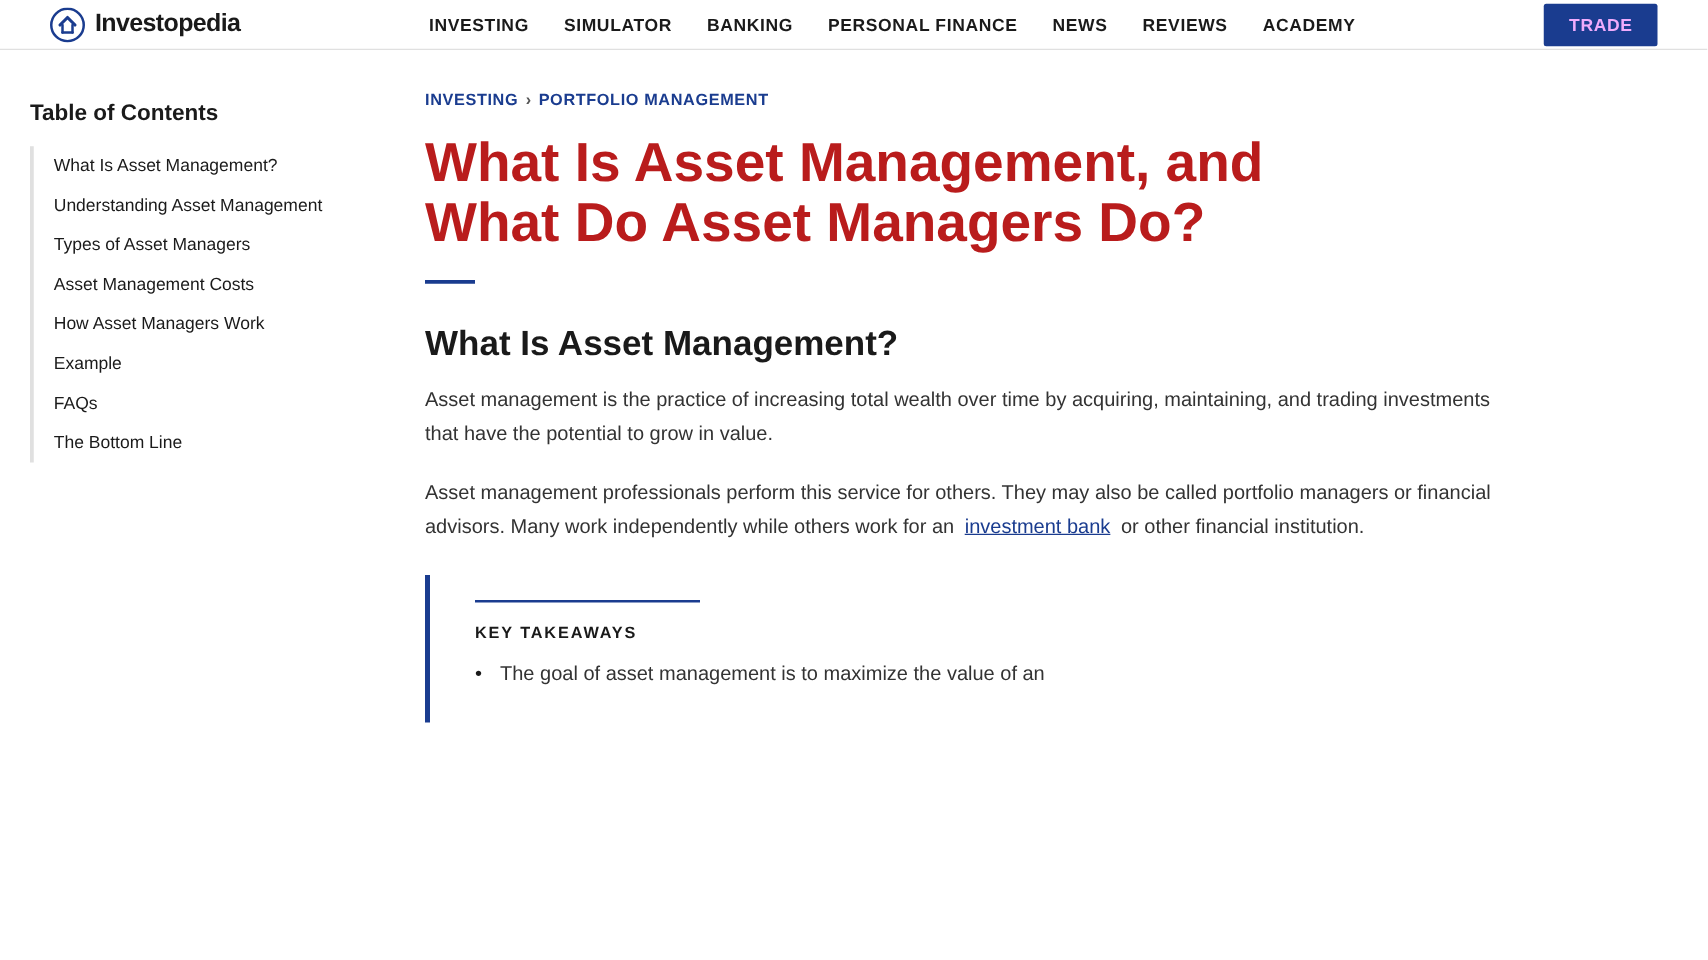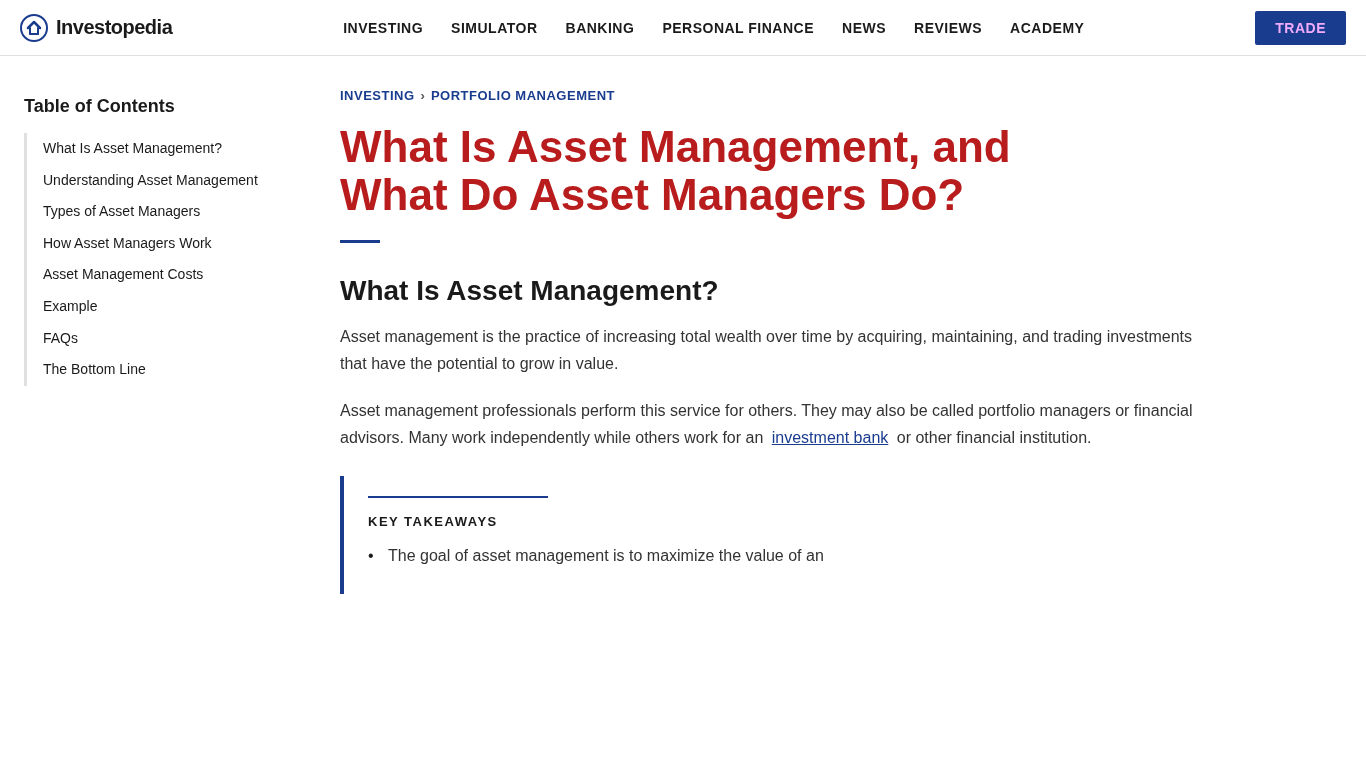--- a/index.html
+++ b/index.html
@@ -3,22 +3,22 @@
   <meta charset="utf-8">
   <style>
     * { margin: 0; padding: 0; box-sizing: border-box; }
     body { font-family: -apple-system, BlinkMacSystemFont, 'Segoe UI', Arial, sans-serif; font-size: 16px; color: #333; background: #fff; }
 
     
     .header {
       display: flex;
       align-items: center;
       justify-content: space-between;
-      padding: 0 20px;
-      height: 56px;
+      padding: 0 40px;
+      height: 40px;
       border-bottom: 1px solid #e0e0e0;
       background: #fff;
       position: sticky;
       top: 0;
       z-index: 100;
     }
     .logo {
       display: flex;
       align-items: center;
       gap: 8px;
@@ -182,21 +182,21 @@
     }
     .article-p a {
       color: #1a3c8f;
       text-decoration: underline;
     }
 
     
     .key-takeaways {
       border-left: 4px solid #1a3c8f;
       background: #fff;
-      padding: 20px 24px;
+      padding: 20px 36px;
       margin-top: 24px;
     }
     .key-takeaways-title {
       font-size: 13px;
       font-weight: 700;
       letter-spacing: 1.5px;
       text-transform: uppercase;
       color: #1a1a1a;
       margin-bottom: 14px;
     }
@@ -261,24 +261,24 @@
       <li>
         <a href="#what-is">What Is Asset Management?</a>
       </li>
       <li>
         <a href="#understanding">Understanding Asset Management</a>
       </li>
       <li>
         <a href="#types">Types of Asset Managers</a>
       </li>
       <li>
+        <a href="#costs">Asset Management Costs</a>
+      </li>
+      <li>
         <a href="#how">How Asset Managers Work</a>
-      </li>
-      <li>
-        <a href="#costs">Asset Management Costs</a>
       </li>
       <li>
         <a href="#example">Example</a>
       </li>
       <li>
         <a href="#faqs">FAQs</a>
       </li>
       <li>
         <a href="#bottom-line">The Bottom Line</a>
       </li>

